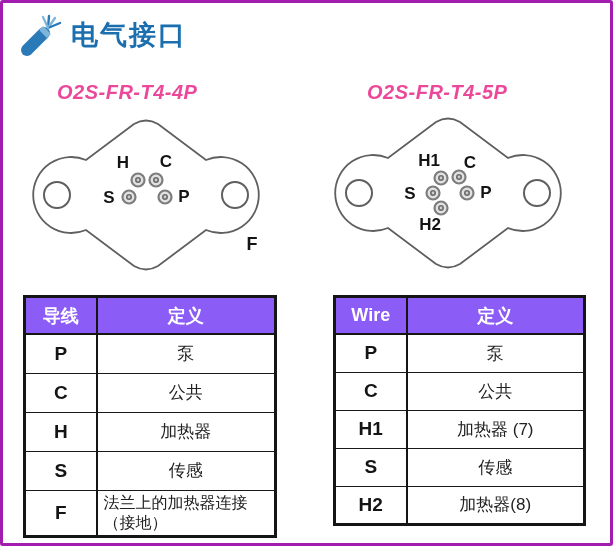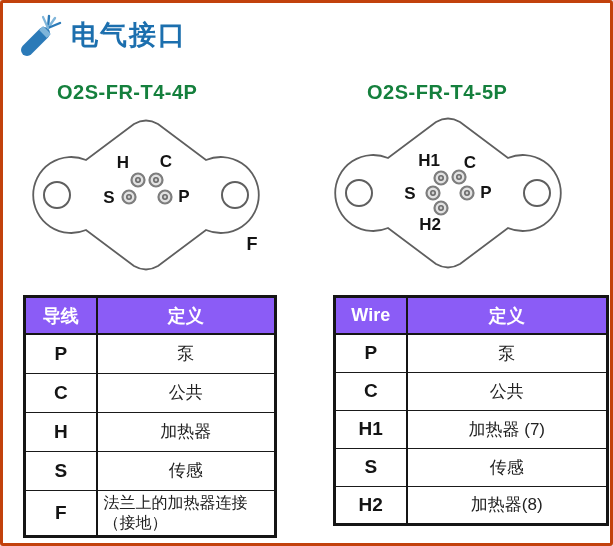--- a/index.html
+++ b/index.html
@@ -1,40 +1,40 @@
 <!DOCTYPE html>
 <html><head>
 <meta charset="utf-8">
 <style>
   html,body { margin:0; padding:0; background:#e8e8e8; }
   .page {
     position:relative; width:613px; height:546px; box-sizing:border-box;
-    background:#ffffff; border:3px solid #c2410c; border-radius:3px;
+    background:#ffffff; border:3px solid #a21caf; border-radius:3px;
     font-family:"Liberation Sans","DejaVu Sans",sans-serif; overflow:hidden;
   }
   .header { position:absolute; left:16px; top:10px; display:flex; align-items:center; gap:8px; }
   .section-title { color:#1c6fae; font-size:27px; font-weight:bold; letter-spacing:2px; }
-  .model-title { position:absolute; top:78px; font-size:20px; font-weight:bold; color:#15803d; letter-spacing:0.5px; }
+  .model-title { position:absolute; top:78px; font-size:20px; font-weight:bold; color:#ec4899; letter-spacing:0.5px;font-style:italic; }
   .model-left  { left:54px; }
   .model-right { left:364px; }
   svg.pkg { position:absolute; width:230px; height:160px; }
   .pkg-left  { left:28px;  top:112px; }
   .pkg-right { left:330px; top:110px; }
   .pkg-outline { fill:none; stroke:#5f5f5f; stroke-width:1.8; }
   .hole { fill:#ffffff; stroke:#5f5f5f; stroke-width:2; }
   .pin-outer { fill:#e2e2e2; stroke:#7d7d7d; stroke-width:2.2; }
   .pin-inner { fill:#cfcfcf; stroke:#6a6a6a; stroke-width:1.6; }
   .pin-label { font-family:"Liberation Sans","DejaVu Sans",sans-serif; font-size:17px; font-weight:bold; fill:#141414; }
   .flange-label { font-size:18px; }
   table.wire-table {
     position:absolute; top:292px; border-collapse:collapse; table-layout:fixed;
     background:#fff; border:3px solid #151515;
   }
   .table-left  { left:20px;  width:254px; }
-  .table-right { left:330px; width:276px; }
+  .table-right { left:330px; width:253px; }
   .wire-table th, .wire-table td { border:1.5px solid #1a1a1a; padding:0; }
   .wire-table th:first-child, .wire-table td:first-child { border-right:2.5px solid #151515; }
   .wire-table th {
     background:#8b5cf6; color:#ffffff; font-size:18px; font-weight:bold;
     height:35px; border-bottom:2.5px solid #151515; text-align:center;
   }
   .table-left  tr.data-row { height:39px; }
   .table-left  tr.row-tall { height:46px; }
   .table-right tr.data-row { height:38px; }
   td.wire-cell { text-align:center; font-size:19px; font-weight:bold; color:#141414; }

